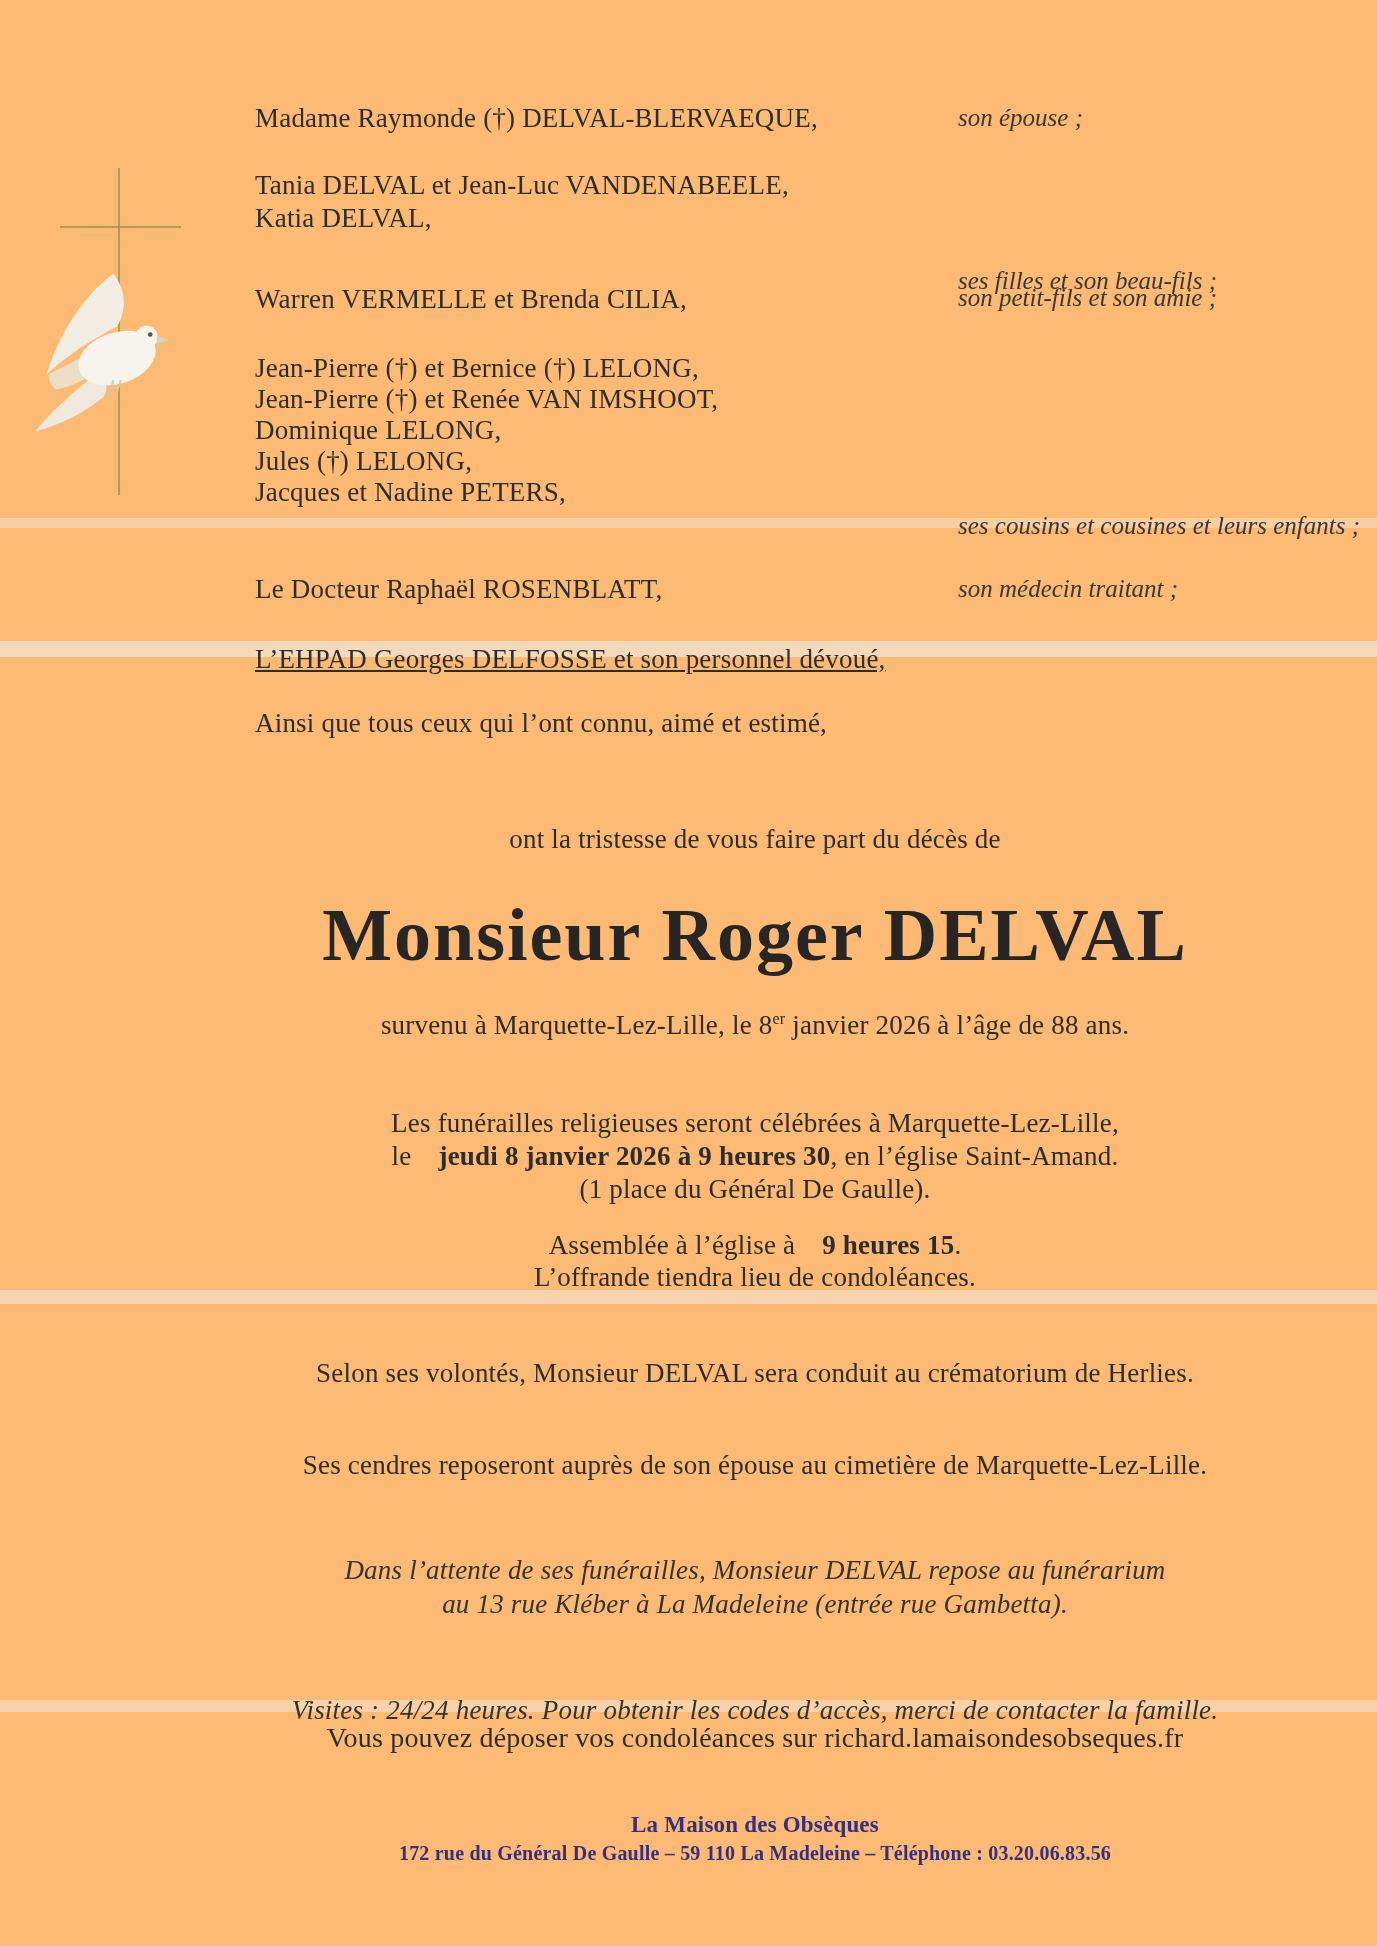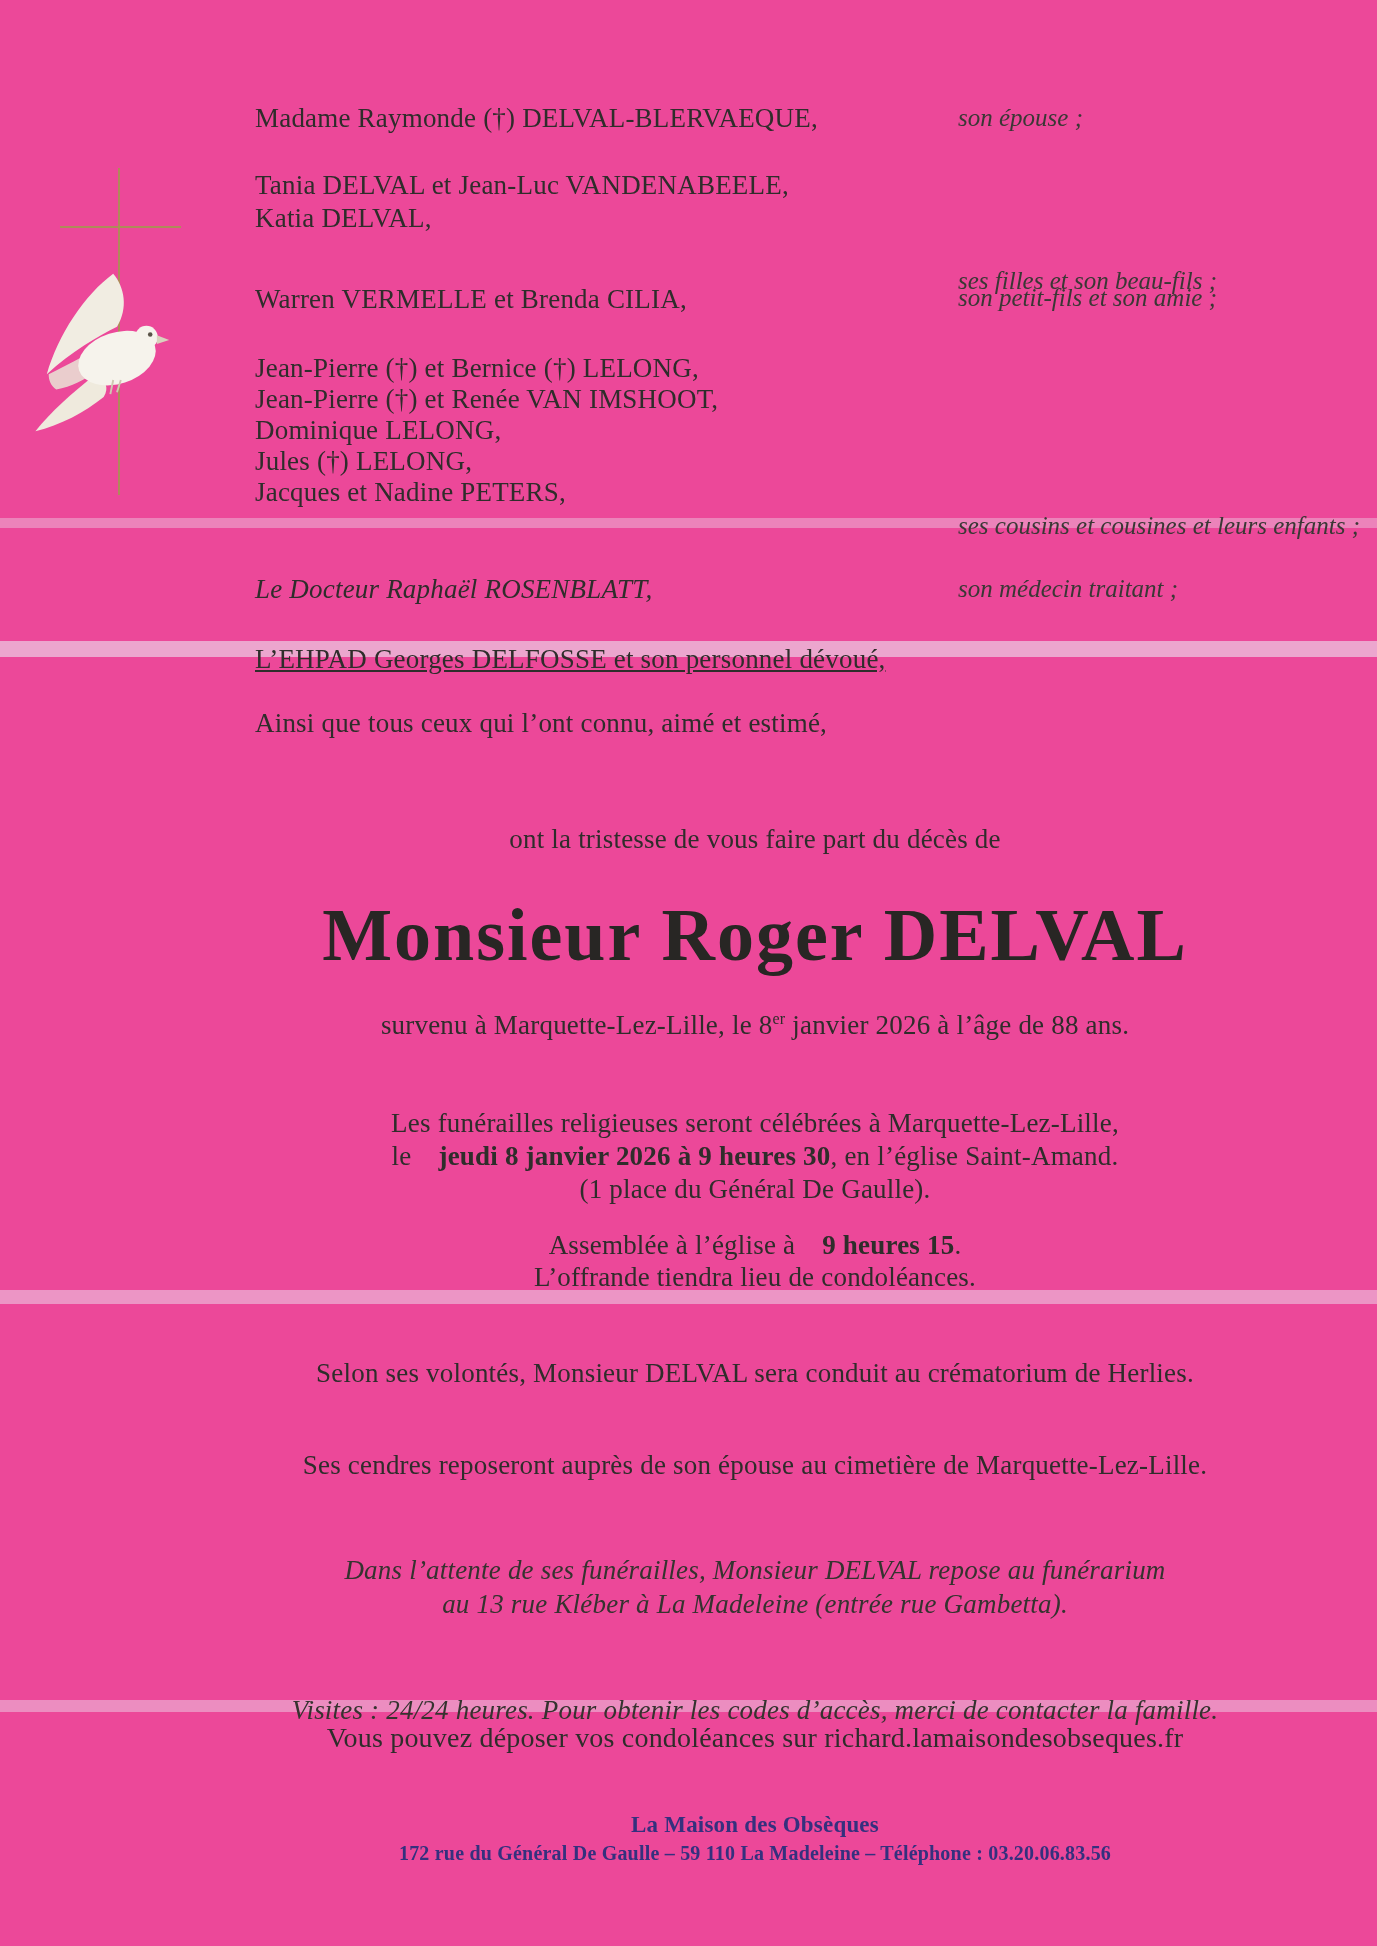--- a/index.html
+++ b/index.html
@@ -1,39 +1,39 @@
 <!DOCTYPE html>
 <html lang="fr"><head>
 <meta charset="utf-8">
 <style>
   html,body{margin:0;padding:0;background:#ffffff;}
   .page{
     position:relative;
     width:1377px;height:1946px;
-    background:#ec4899;
+    background:#fdba74;
     font-family:"Liberation Serif", serif;
     color:#2f2d2b;
     overflow:hidden;
   }
   
   .band{position:absolute;left:0;width:100%;background:#edf4fa;opacity:.55;pointer-events:none;}
   .band.b1{top:518px;height:10px;opacity:.35;}
   .band.b2{top:641px;height:16px;}
   .band.b3{top:1290px;height:14px;opacity:.45;}
   .band.b4{top:1700px;height:12px;opacity:.4;}
   
   .art{position:absolute;left:0;top:150px;width:240px;height:360px;}
   .cross-v{position:absolute;left:118px;top:18px;width:2px;height:327px;background:#a3974f;opacity:.85;}
   .cross-h{position:absolute;left:60px;top:76px;width:121px;height:2px;background:#a3974f;opacity:.85;}
   .dove{position:absolute;left:22px;top:118px;}
   
   .lline{position:absolute;left:255px;font-size:27px;letter-spacing:.2px;white-space:nowrap;}
   .p1{top:103px;} .p2{top:170px;} .p3{top:203px;} .p4{top:284px;}
   .p5{top:353px;} .p6{top:384px;} .p7{top:415px;} .p8{top:446px;}
-  .p9{top:477px;} .p10{top:574px;font-style:italic;} .p11{top:644px;text-decoration:underline;} .p12{top:708px;}
+  .p9{top:477px;} .p10{top:574px;} .p11{top:644px;text-decoration:underline;} .p12{top:708px;}
   
   .rline{position:absolute;left:958px;font-size:25px;font-style:italic;color:#3a3835;white-space:nowrap;}
   .q1{top:104px;} .q2{top:240px;margin-top:27px;} .q3{top:284px;} .q4{top:512px;} .q5{top:575px;}
   
   .cline{position:absolute;left:140px;width:1230px;text-align:center;font-size:27px;letter-spacing:.2px;}
   .announce{top:824px;}
   .deceased{top:893px;font-size:74px;font-weight:bold;letter-spacing:2px;color:#282624;}
   .survenu{top:1010px;}
   .survenu sup{font-size:16px;vertical-align:super;line-height:0;}
   .f1{top:1108px;} .f2{top:1141px;} .f3{top:1174px;}

